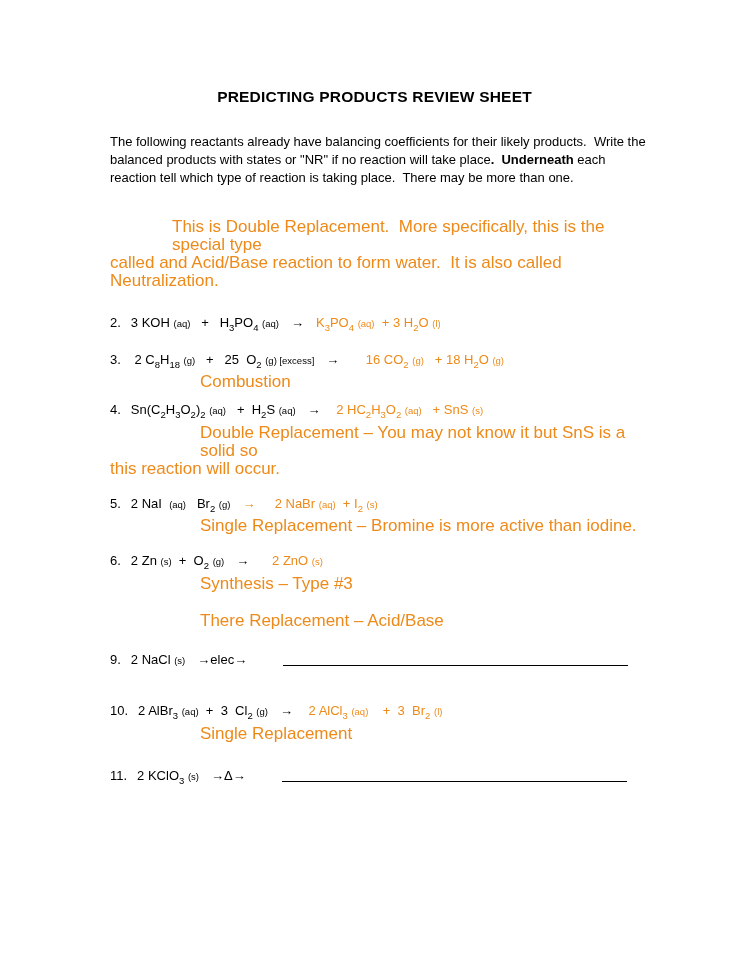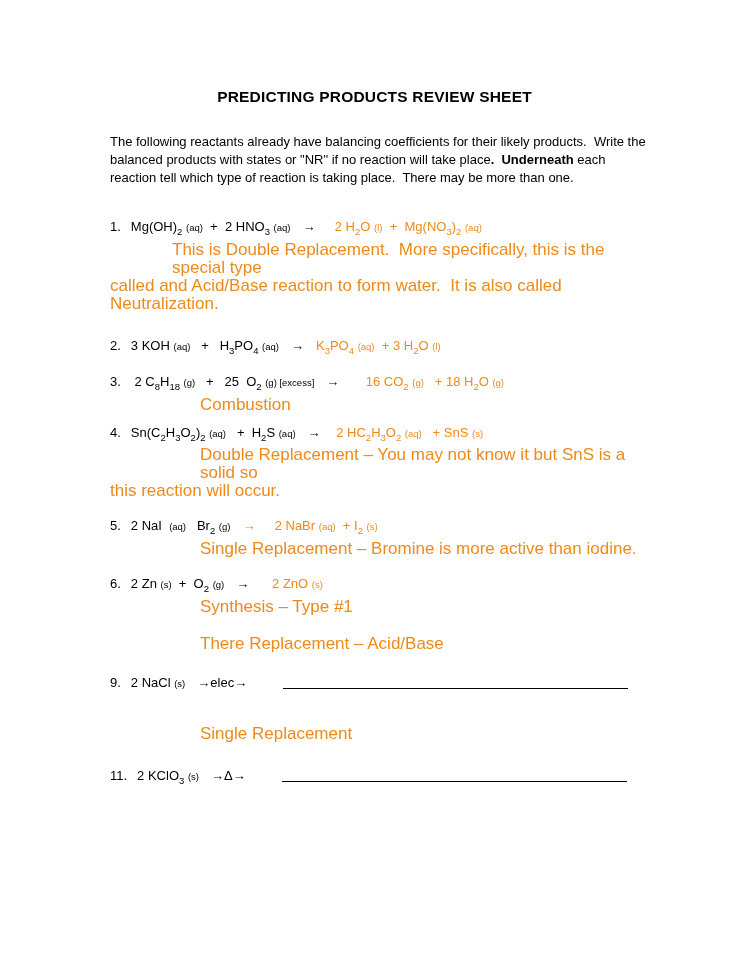--- a/index.html
+++ b/index.html
@@ -78,21 +78,20 @@
 </head>
 <body>
 
 <div class="page">
   <div class="title">PREDICTING PRODUCTS REVIEW SHEET</div>
   <div class="content">
 
     <p class="intro"><span>The following reactants already have balancing coefficients for their likely products.  Write the balanced products with states or "NR" if no reaction will take place</span><span class="b">.  Underneath</span><span> each reaction tell which type of reaction is taking place.  There may be more than one.</span></p>
 
     <div class="problem mb24">
-      <div class="reaction-line"><span class="num">1.</span><span class="chem">Mg(OH)<sub>2</sub> <span class="st">(aq)</span>  +  2 HNO<sub>3</sub> <span class="st">(aq)</span></span><span class="arrow">→</span><span class="chem orange">  2 H<sub>2</sub>O <span class="st">(l)</span>  +  Mg(NO<sub>3</sub>)<sub>2</sub> <span class="st">(aq)</span></span></div>
       <div class="answer-line orange indent-a">This is Double Replacement.  More specifically, this is the special type</div>
       <div class="answer-line orange">called and Acid/Base reaction to form water.  It is also called Neutralization.</div>
     </div>
 
     <div class="problem mb14">
       <div class="reaction-line"><span class="num">2.</span><span class="chem">3 KOH <span class="st">(aq)</span>   +   H<sub>3</sub>PO<sub>4</sub> <span class="st">(aq)</span></span><span class="arrow">→</span><span class="chem orange">K<sub>3</sub>PO<sub>4</sub> <span class="st">(aq)</span>  + 3 H<sub>2</sub>O <span class="st">(l)</span></span></div>
     </div>
 
     <div class="problem mb10">
       <div class="reaction-line"><span class="num">3.</span><span class="chem"> 2 C<sub>8</sub>H<sub>18</sub> <span class="st">(g)</span>   +   25  O<sub>2</sub> <span class="st">(g) [excess]</span></span><span class="arrow">→</span><span class="chem orange">    16 CO<sub>2</sub> <span class="st">(g)</span>   + 18 H<sub>2</sub>O <span class="st">(g)</span></span></div>
@@ -105,33 +104,34 @@
       <div class="answer-line orange">this reaction will occur.</div>
     </div>
 
     <div class="problem mb17">
       <div class="reaction-line"><span class="num">5.</span><span class="chem">2 NaI  <span class="st">(aq)</span>   Br<sub>2</sub> <span class="st">(g)</span></span><span class="arrow orange">→</span><span class="chem orange">  2 NaBr <span class="st">(aq)</span>  + I<sub>2</sub> <span class="st">(s)</span></span></div>
       <div class="answer-line orange indent-b">Single Replacement – Bromine is more active than iodine.</div>
     </div>
 
     <div class="problem mb19">
       <div class="reaction-line"><span class="num">6.</span><span class="chem">2 Zn <span class="st">(s)</span>  +  O<sub>2</sub> <span class="st">(g)</span></span><span class="arrow">→</span><span class="chem orange">   2 ZnO <span class="st">(s)</span></span></div>
-      <div class="answer-line orange indent-b">Synthesis – Type #1</div>
+      <div class="answer-line orange indent-b">Synthesis – Type #3</div>
     </div>
 
 
     <div class="problem mb21">
       <div class="answer-line orange indent-b">There Replacement – Acid/Base</div>
     </div>
 
     <div class="problem mb32">
       <div class="reaction-line"><span class="num">9.</span><span class="chem">2 NaCl <span class="st">(s)</span></span><span class="arrow">→elec→</span><span class="blank ml24"></span></div>
     </div>
 
     <div class="problem mb24">
+      <div class="reaction-line"><span class="num">10.</span><span class="chem">2 AlBr<sub>3</sub> <span class="st">(aq)</span>  +  3  Cl<sub>2</sub> <span class="st">(g)</span></span><span class="arrow">→</span><span class="chem orange"> 2 AlCl<sub>3</sub> <span class="st">(aq)</span>    +  3  Br<sub>2</sub> <span class="st">(l)</span></span></div>
       <div class="answer-line orange indent-b">Single Replacement</div>
     </div>
 
     <div class="problem">
       <div class="reaction-line"><span class="num">11.</span><span class="chem">2 KClO<sub>3</sub> <span class="st">(s)</span></span><span class="arrow">→Δ→</span><span class="blank ml24"></span></div>
     </div>
 
   </div>
 </div>
 

